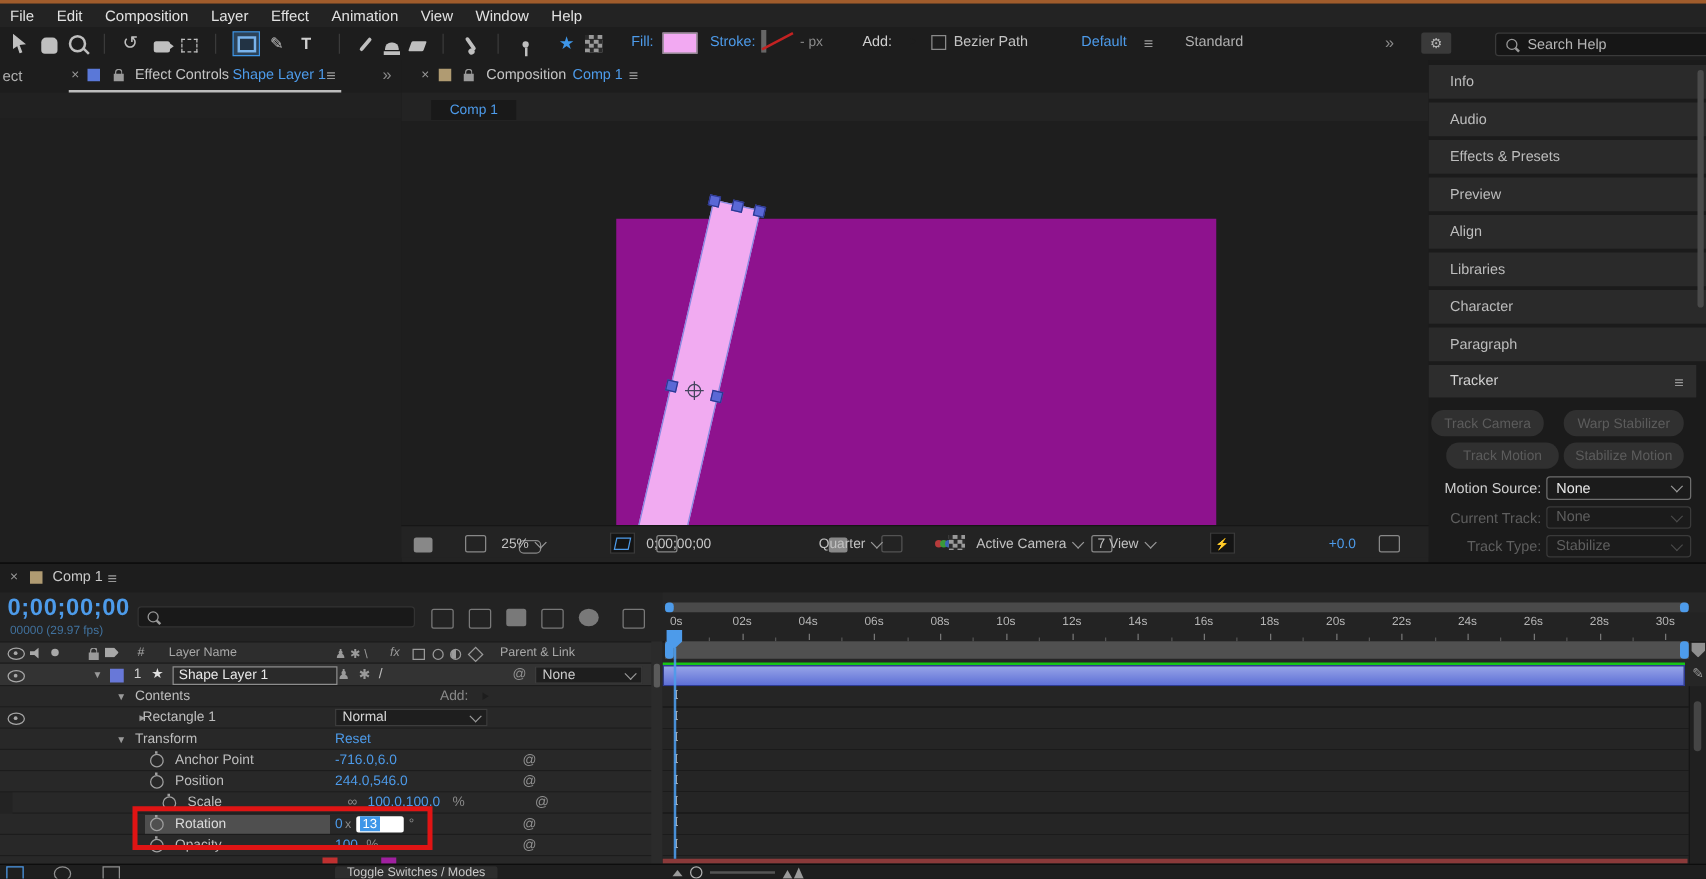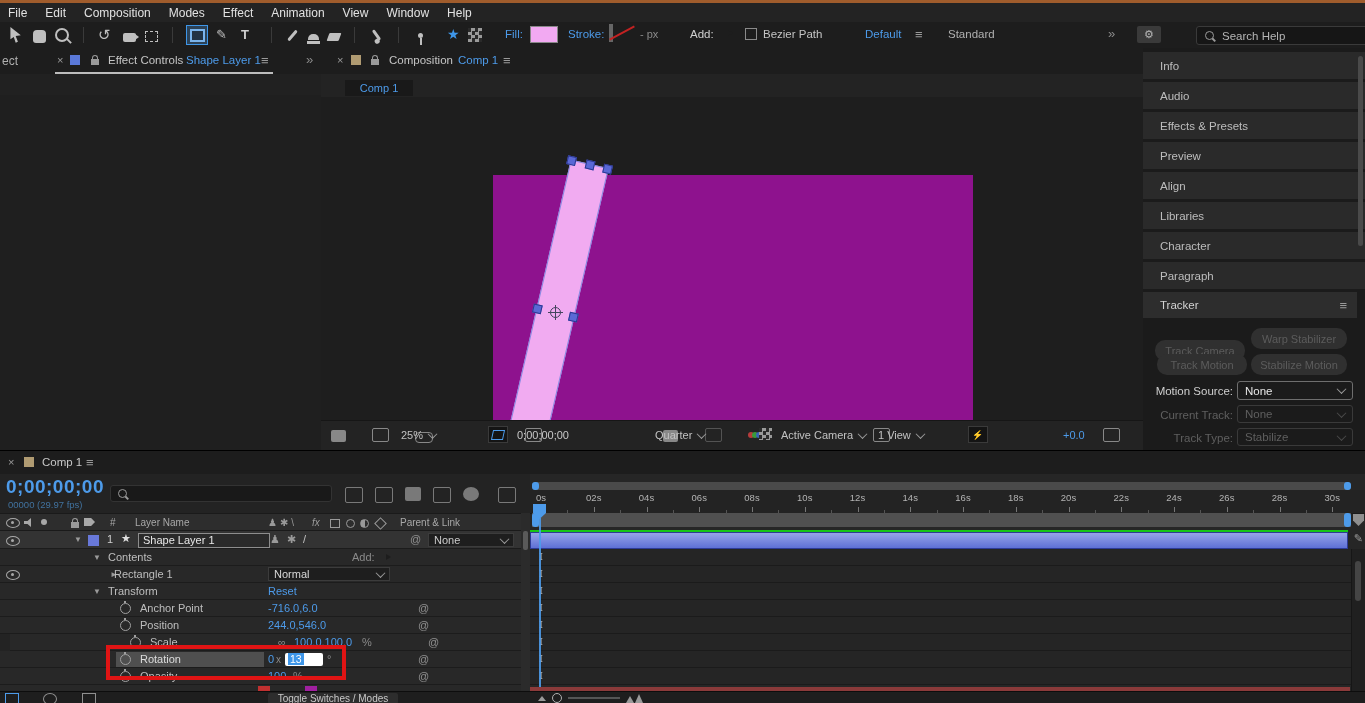--- a/index.html
+++ b/index.html
@@ -198,21 +198,21 @@
 </head>
 <body>
 
 <div id="root">
 
   <div class="abs topstrip"></div>
   <div class="abs menubar" id="menu-items">
       <span>File</span>
       <span>Edit</span>
       <span>Composition</span>
-      <span>Modes</span>
+      <span>Layer</span>
       <span>Effect</span>
       <span>Animation</span>
       <span>View</span>
       <span>Window</span>
       <span>Help</span>
     </div>
 
   <div class="abs toolbar">
     <div class="tools">
       <span class="tool t-select"></span>
@@ -324,21 +324,21 @@
         <span>Quarter</span>
           <span class="chev"></span>
       </span>
       <span class="abs cicon outline" style="left:415px;top:7px;"></span>
       <span class="abs i-checker" style="left:438px;top:7px;width:13px;height:12px;"></span>
       <span class="abs ddtext" style="left:460px;top:8px;">
         <span>Active Camera</span>
           <span class="chev"></span>
       </span>
       <span class="abs ddtext" style="left:557px;top:8px;">
-        <span>1 View</span>
+        <span>7 View</span>
           <span class="chev"></span>
       </span>
       <span class="abs cicon outline" style="left:624px;top:7px;"></span>
       <span class="abs c-fast" style="left:647px;top:5px;">⚡</span>
       <span class="abs cicon outline" style="left:672px;top:7px;"></span>
       <span class="abs cicon outline" style="left:695px;top:7px;"></span>
       <span class="abs cicon" style="left:722px;top:7px;border-radius:50%;width:12px;"></span>
       <span class="abs blue" style="left:742px;top:8px;font-size:11px;">+0.0</span>
     </div>
   </div>
@@ -384,21 +384,21 @@
     <div class="trk-dd off" style="top:357px;height:18px;">
       <span>None</span>
         <span class="chev"></span>
     </div>
     <span class="trk-label off" style="left:2px;top:384px;">Track Type:</span>
     <div class="trk-dd off" style="top:380px;height:18px;">
       <span>Stabilize</span>
         <span class="chev"></span>
     </div>
     <span class="side-scroll"></span>
-  <button class="trk-btn" style="left: 12px; top: 280px; width: 90px; margin-top: 12px;">Track Camera</button>
+  <button class="trk-btn" style="left: 2px; top: 280px; width: 90px;">Track Camera</button>
       <button class="trk-btn" style="left: 108px; top: 280px; width: 96px;">Warp Stabilizer</button>
       <button class="trk-btn" style="left: 14px; top: 306px; width: 90px;">Track Motion</button>
       <button class="trk-btn" style="left: 108px; top: 306px; width: 96px;">Stabilize Motion</button>
     </div>
 
   <div class="abs timeline">
     <div class="tl-tabbar">
       <span class="abs panel-x" style="left:8px;top:5px;">×</span>
       <span class="abs sq" style="left:24px;top:6px;background:#b09b72;"></span>
       <span class="abs" style="left:42px;top:5px;color:#c8c8c8;font-size:11.5px;">Comp 1</span>

